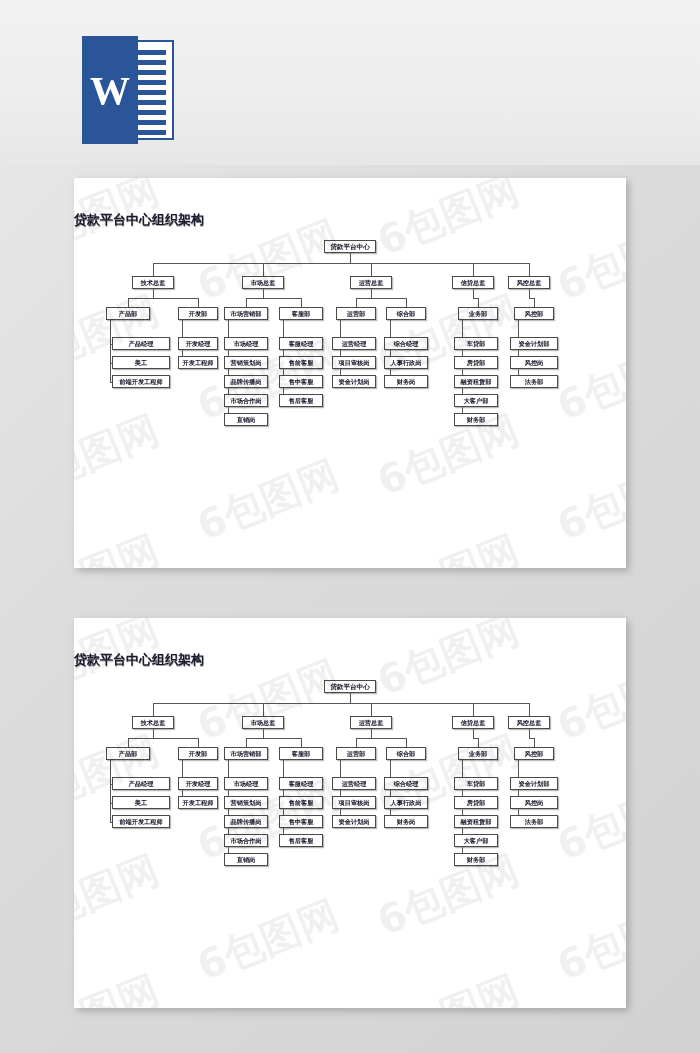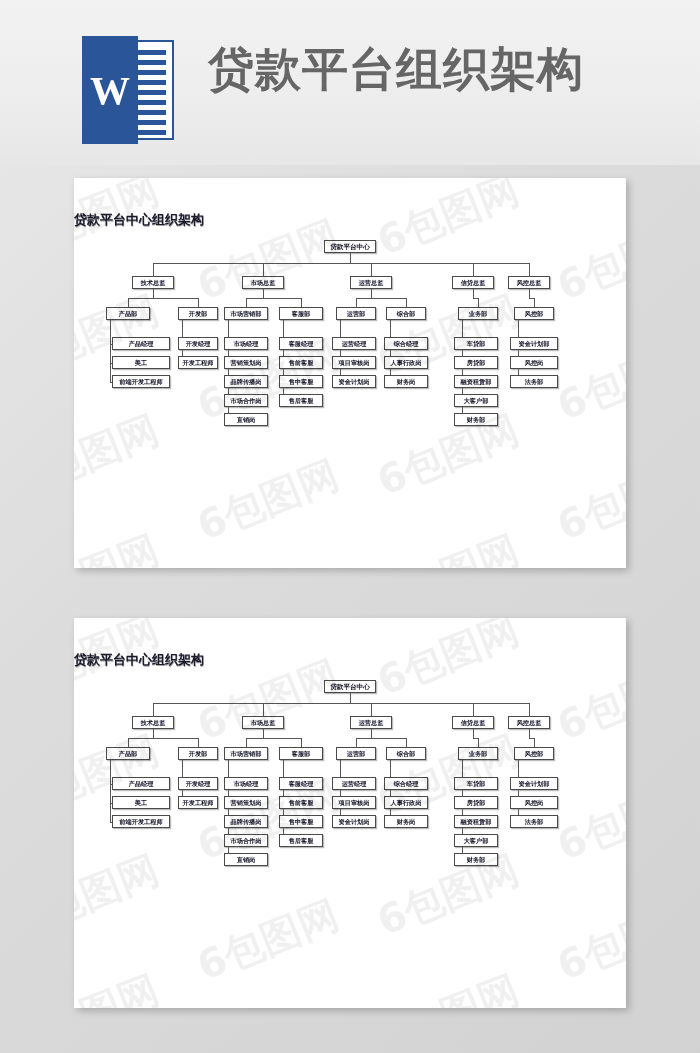--- a/index.html
+++ b/index.html
@@ -72,21 +72,20 @@
         <i></i>
         <i></i>
         <i></i>
         <i></i>
         <i></i>
         <i></i>
     </div>
     <div class="wl-fold"></div>
     <div class="wl-w">W</div>
   </div>
-  <div class="banner-title">贷款平台组织架构</div>
 </div>
 
 <div class="card" id="card1">
   <div class="wm">
       <span style="left: -60px; top: 10px;">6包图网</span>
       <span style="left: 120px; top: 55px;">6包图网</span>
       <span style="left: 300px; top: 10px;">6包图网</span>
       <span style="left: 480px; top: 55px;">6包图网</span>
       <span style="left: -60px; top: 130px;">6包图网</span>
       <span style="left: 120px; top: 175px;">6包图网</span>

